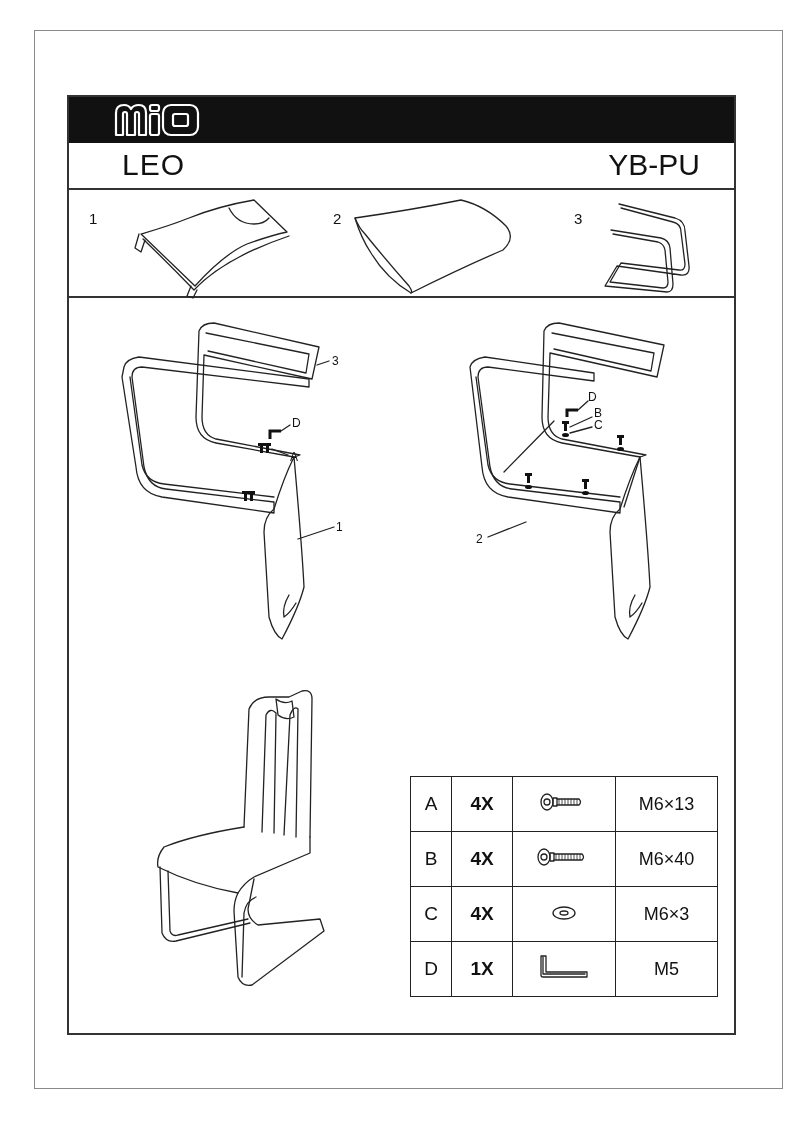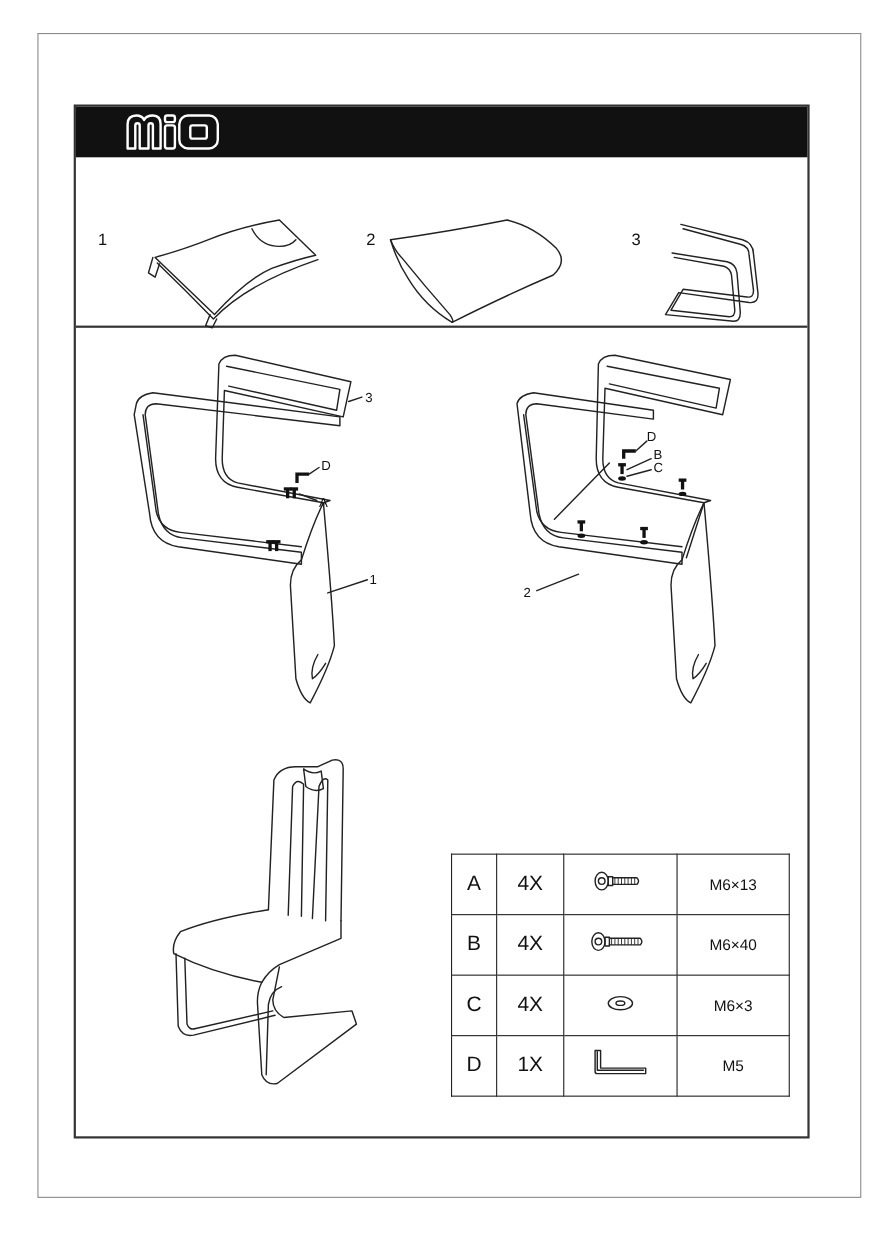--- a/index.html
+++ b/index.html
@@ -11,23 +11,23 @@
   .title-row { position: absolute; left: 0; top: 46px; width: 100%; height: 47px; border-bottom: 2px solid #333; box-sizing: border-box; }
   .model { position: absolute; left: 53px; top: 5px; font-size: 30px; letter-spacing: 1px; }
   .code { position: absolute; right: 34px; top: 5px; font-size: 30px; }
   .parts-row { position: absolute; left: 0; top: 93px; width: 100%; height: 108px; border-bottom: 2px solid #333; box-sizing: border-box; }
   .part-num { position: absolute; font-size: 15px; }
   .part-svg { position: absolute; }
   .step-svg { position: absolute; }
   table.hw { position: absolute; left: 341px; top: 679px; border-collapse: collapse; }
   table.hw td { border: 1.5px solid #222; height: 54px; text-align: center; font-size: 19px; padding: 0; }
   table.hw td.c1 { width: 40px; }
-  table.hw td.c2 { width: 60px; }
+  table.hw td.c2 { width: 60px; font-weight: bold; }
   table.hw td.c3 { width: 102px; }
-  table.hw td.c4 { width: 101px; font-size: 14px; }
+  table.hw td.c4 { width: 101px; font-size: 18px; }
   svg { overflow: visible; }
   .ln { fill: none; stroke: #222; stroke-width: 1.3; stroke-linejoin: round; stroke-linecap: round; }
   .lbl { font-family: "Liberation Sans", sans-serif; font-size: 12px; fill: #111; }
 </style>
 </head>
 <body>
 
 <div class="outer"></div>
 
 <div class="frame">
@@ -37,20 +37,24 @@
       <g fill="none" stroke="#fff" stroke-width="2.2" stroke-linejoin="round">
         <path d="M3,34 L3,12 Q3,4 11,4 Q16,4 18,8 Q20,4 26,4 Q33,4 33,12 L33,34 L26,34 L26,13 Q26,11 24,11 Q22,11 22,13 L22,34 L14,34 L14,13 Q14,11 12,11 Q10,11 10,13 L10,34 Z"></path>
         <rect x="37" y="4" width="9" height="6" rx="2"></rect>
         <rect x="37" y="13" width="9" height="21" rx="2"></rect>
         <rect x="50" y="4" width="35" height="30" rx="8"></rect>
         <rect x="60" y="13" width="15" height="12" rx="2"></rect>
       </g>
     </svg>
   </div>
 
+  <div class="title-row">
+    <span class="model">LEO</span>
+    <span class="code">YB-PU</span>
+  </div>
 
   <div class="parts-row">
     <span class="part-num" style="left:20px;top:20px;">1</span>
     <svg class="part-svg" style="left:60px;top:6px;" width="170" height="100">
       <path class="ln" d="M12,38 Q40,30 60,22 Q90,10 125,4 L158,36 Q140,40 118,48 Q95,58 66,90 Q40,65 12,38 Z"></path>
       <path class="ln" d="M14,43 Q40,68 65,94 Q95,62 160,40"></path>
       <path class="ln" d="M100,12 Q108,28 125,28 Q135,28 140,22"></path>
       <path class="ln" d="M10,38 L6,52 L12,56 L16,44"></path>
       <path class="ln" d="M62,90 L58,100 L64,102 L68,94"></path>
     </svg>

